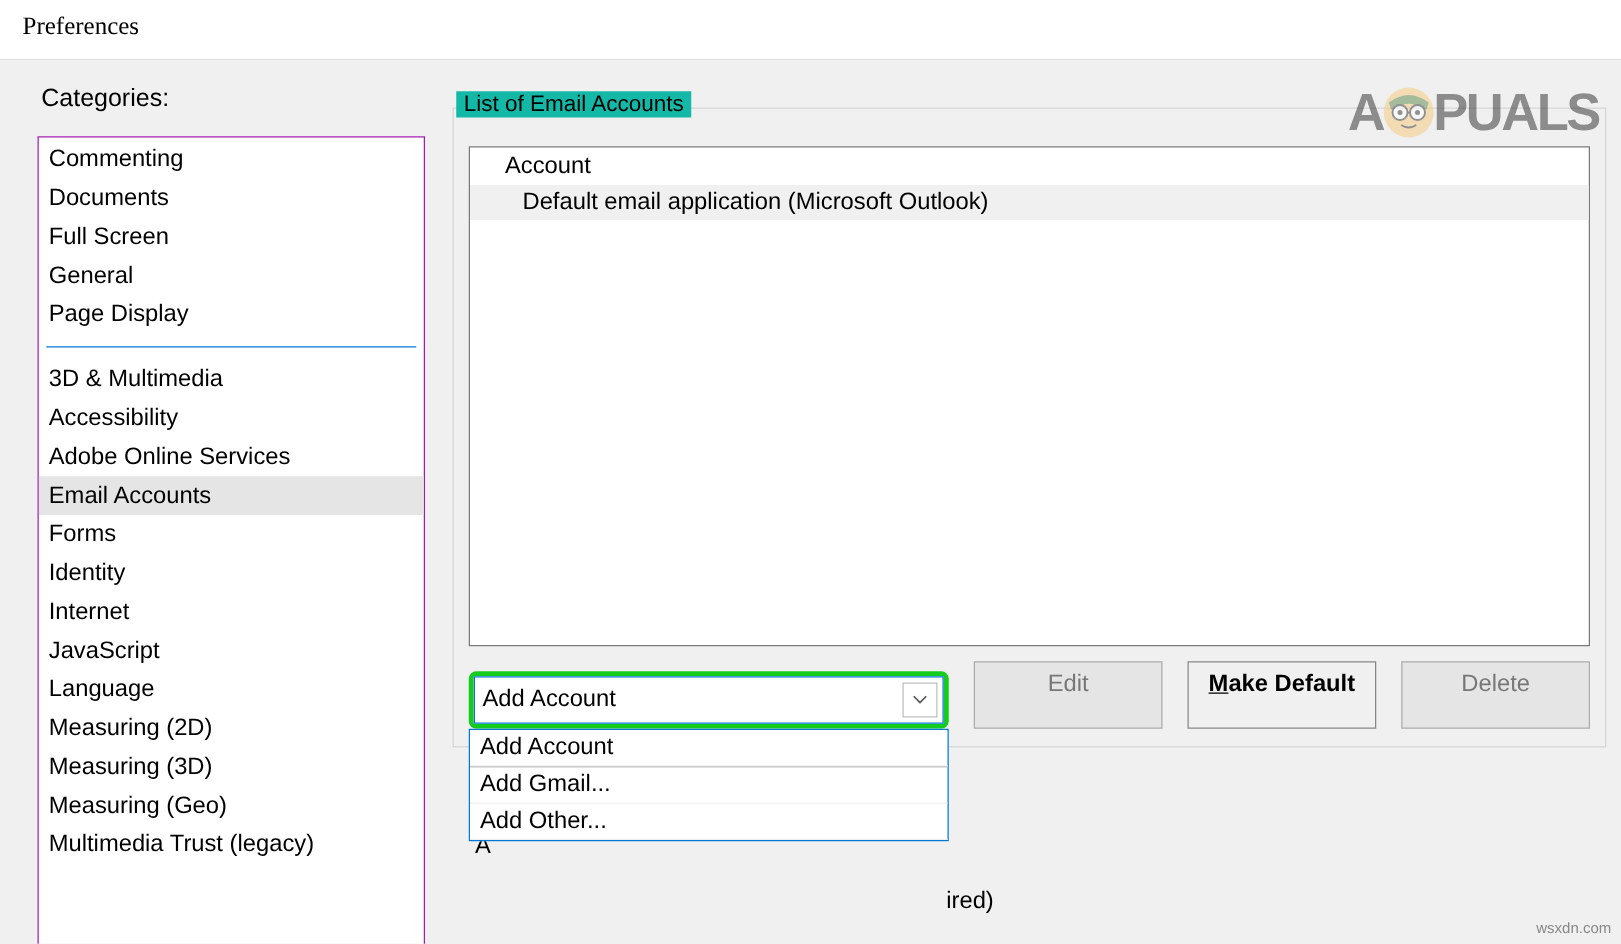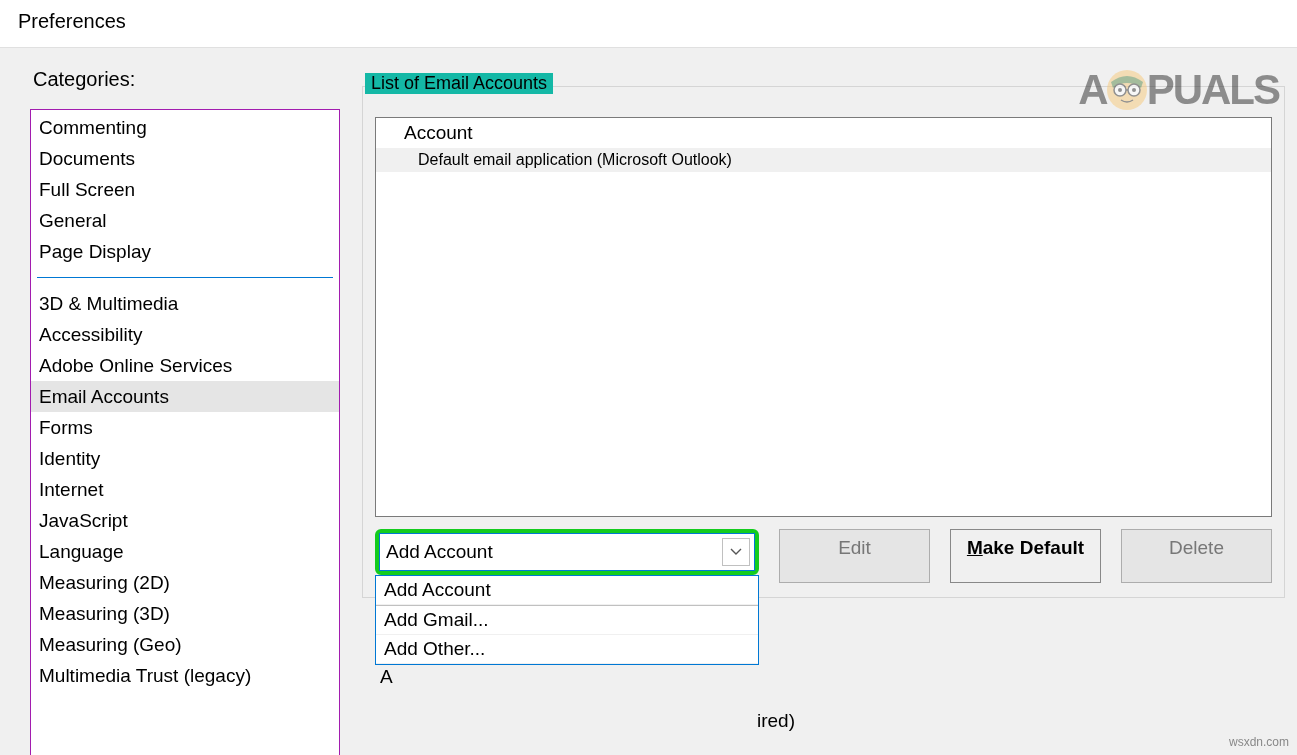--- a/index.html
+++ b/index.html
@@ -15,20 +15,21 @@
       width: 1297px;
       height: 755px;
       overflow: hidden;
       position: relative;
     }
     .title-bar {
       background: #fff;
       padding: 10px 18px 14px 18px;
       font-size: 20px;
       border-bottom: 1px solid #e0e0e0;
+      font-family: Liberation Serif, serif;
     }
     .content {
       display: flex;
       padding: 20px 0 0 30px;
     }
     .left-col {
       width: 310px;
     }
     .categories-label {
       font-size: 20px;
@@ -81,27 +82,27 @@
       margin: 30px 12px 0 12px;
       height: 400px;
     }
     .account-header {
       padding: 4px 28px;
       font-size: 19px;
     }
     .account-row {
       padding: 3px 12px 3px 42px;
       background: #f0f0f0;
-      font-size: 16px;
+      font-size: 19px;
     }
     .button-row {
       display: flex;
       gap: 20px;
       margin: 12px 12px 0 12px;
-      align-items: flex-start;
+      align-items: flex-end;
     }
     .add-account-wrap {
       position: relative;
       border: 4px solid #14cc1e;
       border-radius: 6px;
     }
     .add-account-select {
       width: 376px;
       height: 38px;
       border: 1px solid #0078d4;

